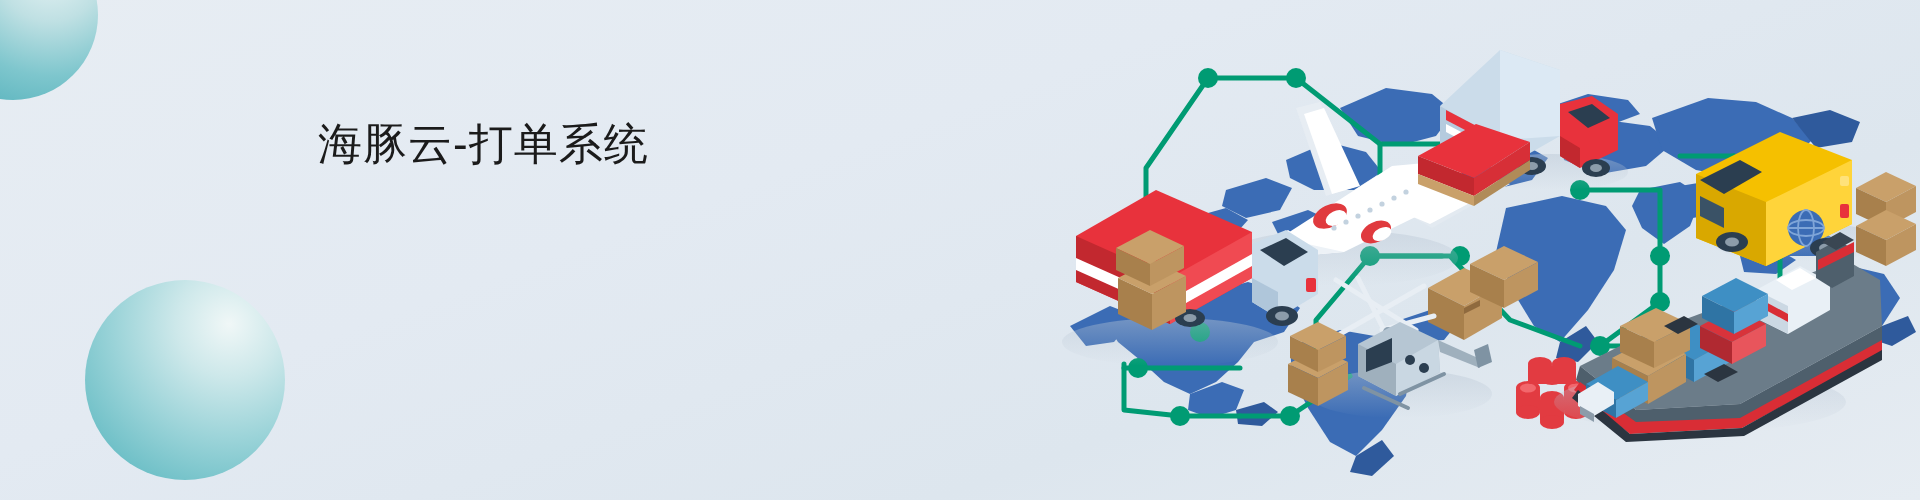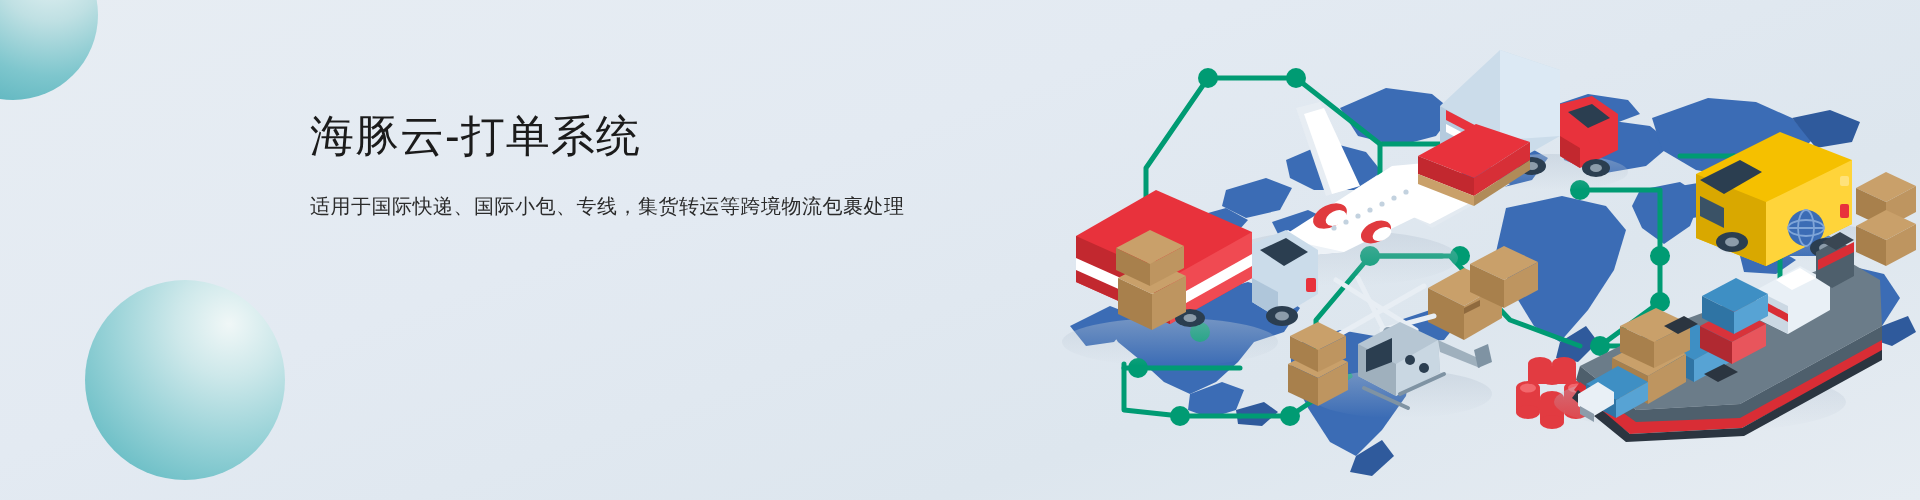--- a/index.html
+++ b/index.html
@@ -18,42 +18,41 @@
     left:-72px;top:-70px;width:170px;height:170px;
     background:radial-gradient(circle at 72% 22%,#e9f4f5 0%,#bfe0e3 30%,#7ec6cd 60%,#46aab5 100%);
   }
   #blob-bl{
     left:85px;top:280px;width:200px;height:200px;
     background:radial-gradient(circle at 72% 22%,#f0f7f7 0%,#cde8ea 25%,#9ad3d8 55%,#4fb2bb 100%);
   }
   
   #text-block{position:absolute;left:310px;top:108px;}
   #page-title{
-    margin:0;font-size:44px;line-height:1.25;font-weight:400;
+    margin:8px;font-size:44px;line-height:1.25;font-weight:400;
     color:#1b1b1b;letter-spacing:1px;white-space:nowrap;
   }
   #page-subtitle{
     margin:28px 0 0 0;font-size:20px;line-height:1.5;font-weight:400;
     color:#2b2b2b;letter-spacing:.5px;white-space:nowrap;
   }
   
   #illustration{position:absolute;left:1040px;top:-10px;width:880px;height:510px;}
   #illustration svg{display:block;width:100%;height:100%;}
 </style>
 </head>
 <body>
 
 <div id="banner">
 
   <div class="blob" id="blob-tl"></div>
   <div class="blob" id="blob-bl"></div>
 
   <div id="text-block">
     <h1 id="page-title">海豚云-打单系统</h1>
-    <p id="page-subtitle">适用于国际快递、国际小包、专线，集货转运等跨境物流包裹处理</p>
   </div>
 
   <div id="illustration">
     <svg viewBox="0 0 880 510" xmlns="http://www.w3.org/2000/svg" aria-hidden="true">
       <defs>
         <linearGradient id="gShadow" x1="0" y1="0" x2="0" y2="1">
           <stop offset="0%" stop-color="#b9c6d4" stop-opacity=".45"></stop>
           <stop offset="100%" stop-color="#b9c6d4" stop-opacity="0"></stop>
         </linearGradient>
       </defs>

